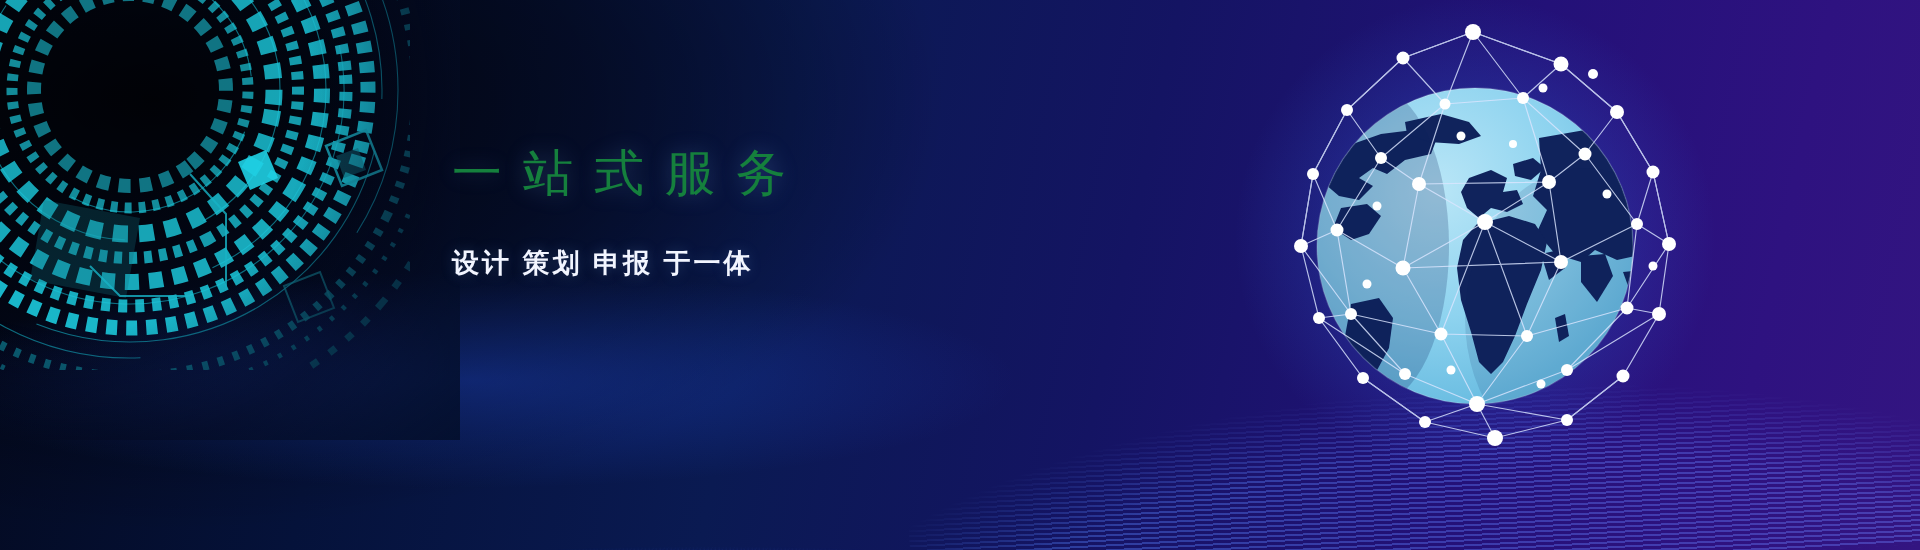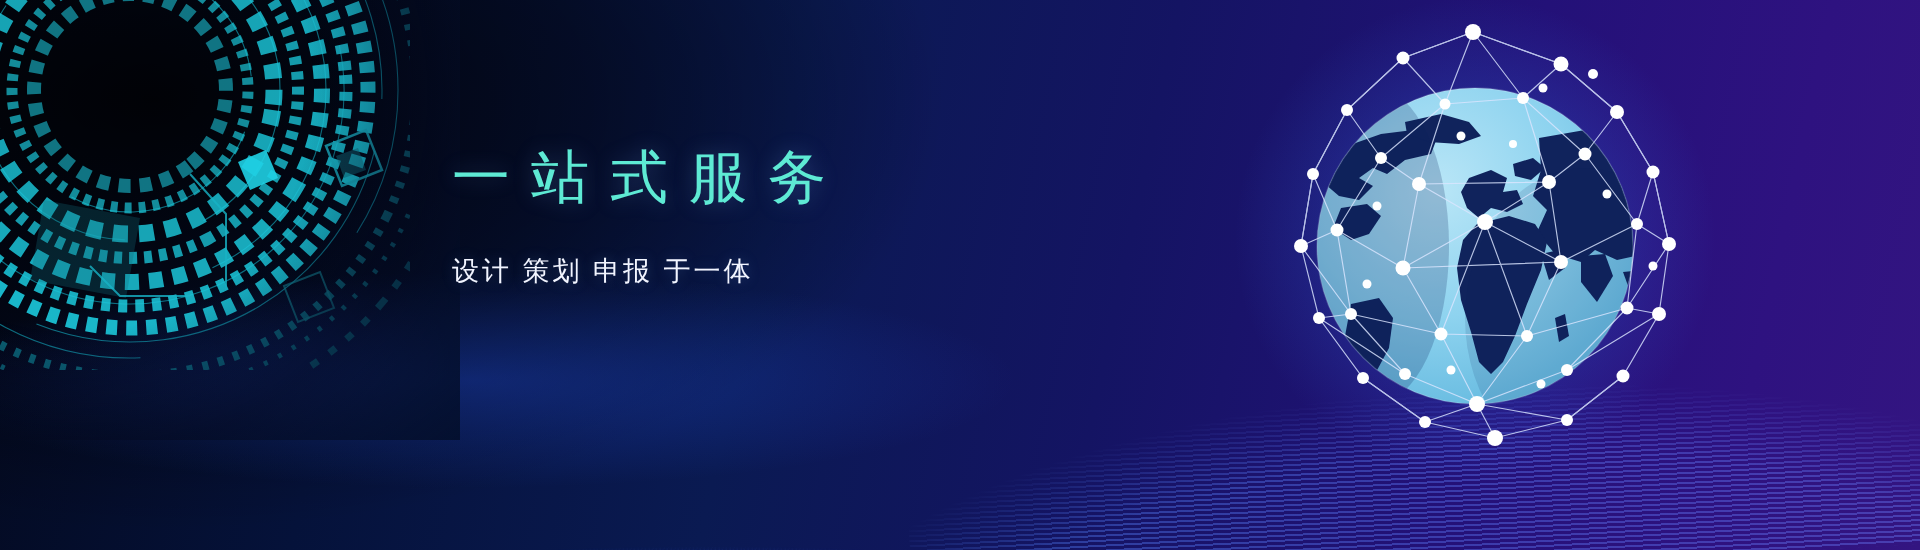--- a/index.html
+++ b/index.html
@@ -140,35 +140,35 @@
   }
   .globe-wrap svg { display: block; width: 100%; height: 100%; overflow: visible; }
 
   
   .text-block {
     position: absolute;
     left: 452px; top: 148px;
     width: 720px;
   }
   .title {
-    color: #5eead4;
-    font-size: 58px;
+    color: #15803d;
+    font-size: 50px;
     line-height: 1;
     letter-spacing: 21px;
     font-weight: 400;
     white-space: nowrap;
     text-shadow: 0 0 22px rgba(120,170,255,0.30);
   }
   .subtitle {
     margin-top: 52px;
     color: #f2f5ff;
     font-size: 27px;
     line-height: 1;
     letter-spacing: 3px;
-    font-weight: 400;
+    font-weight: 700;
     white-space: nowrap;
     text-shadow: 0 0 14px rgba(120,170,255,0.25);
   }
 </style>
 </head>
 <body>
 
 <div class="banner">
 
   <div class="bg-base2"></div>

